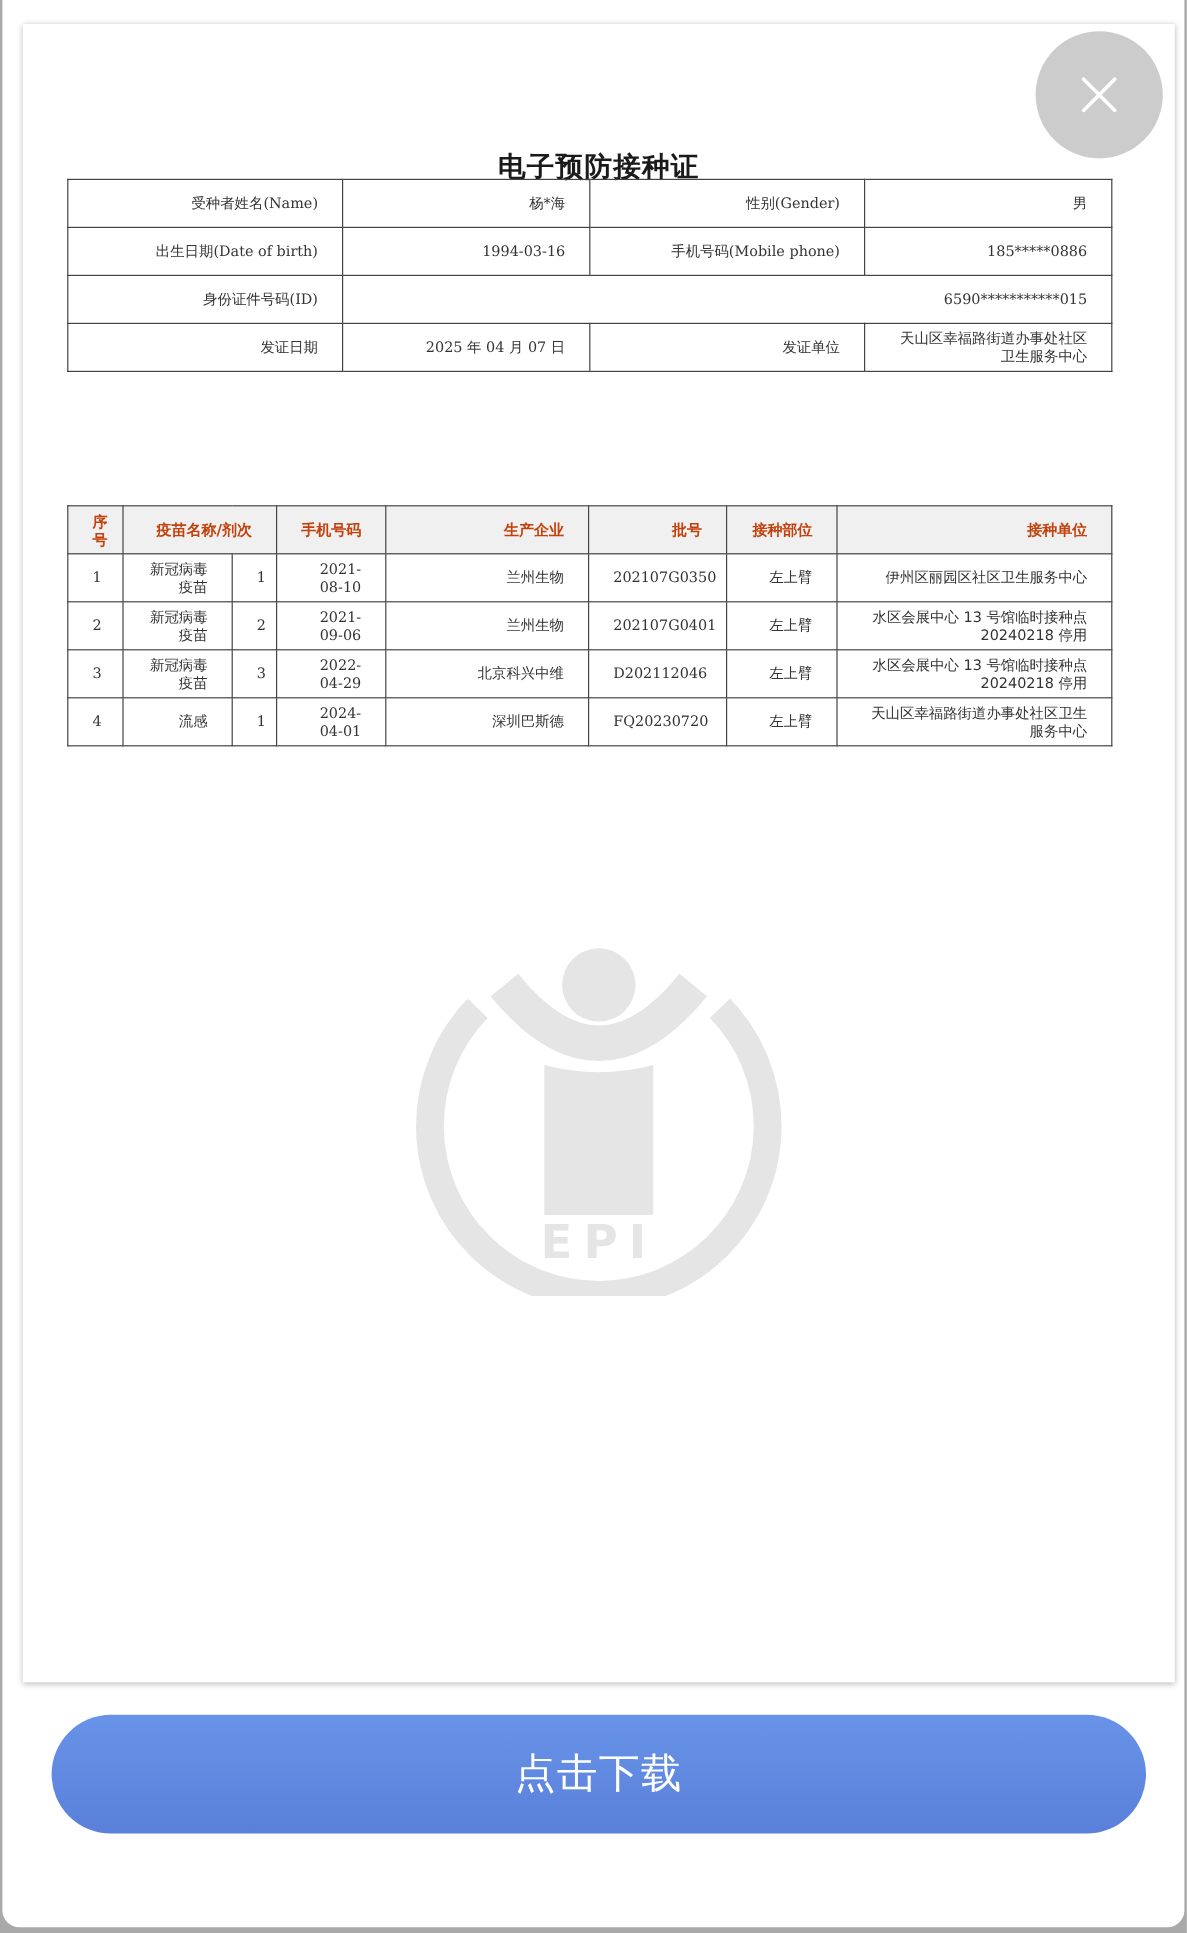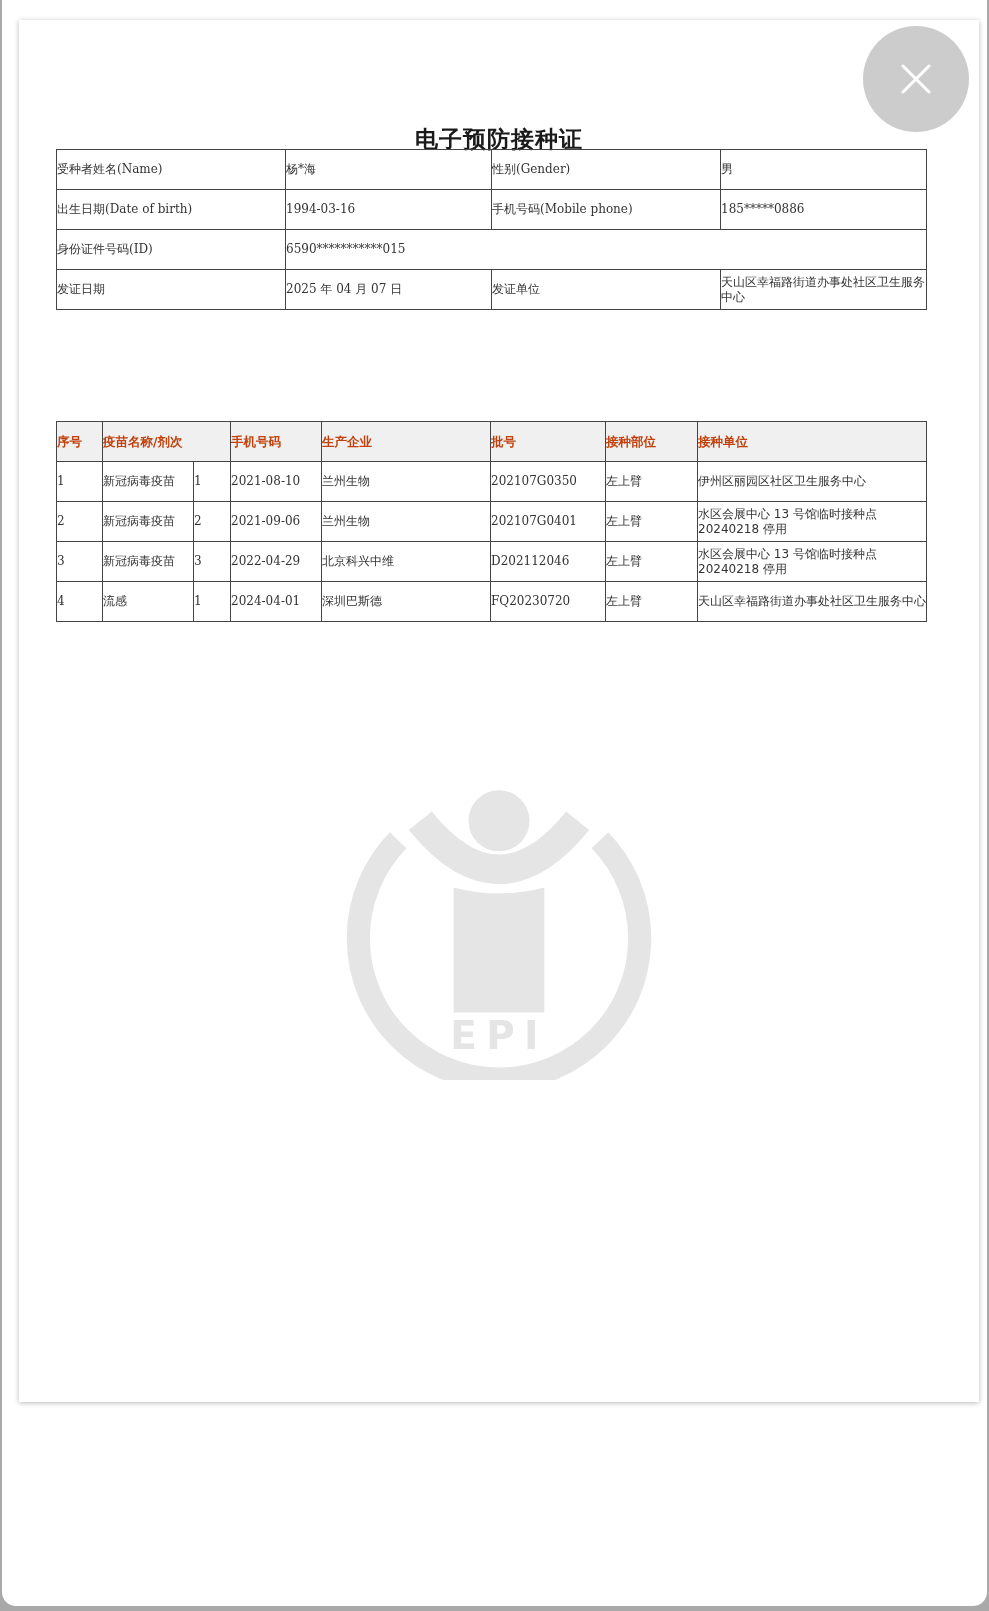--- a/index.html
+++ b/index.html
@@ -59,24 +59,24 @@
       color: #1a1a1a;
       letter-spacing: 1px;
     }
     table {
       border-collapse: collapse;
       position: absolute;
       table-layout: fixed;
     }
     td, th {
       border: 1.5px solid #444444;
-      text-align: left;
+      text-align: right;
       vertical-align: middle;
       color: #333333;
-      padding: 0 0;
+      padding: 0 20px;
       font-size: 12px;
       line-height: 15px;
       font-weight: normal;
     }
     .info-table {
       left: 37px;
       top: 129px;
       width: 870px;
     }
     .info-table td {
@@ -251,14 +251,15 @@
 
       <circle cx="175" cy="70" r="33" fill="#e5e5e5"></circle>
 
       <path d="M 126 142 Q 175 155 224 142 L 224 277 L 126 277 Z" fill="#e5e5e5"></path>
 
       <text x="175" y="316" text-anchor="middle" font-family="DejaVu Sans, sans-serif" font-size="42" font-weight="bold" fill="#e5e5e5" letter-spacing="10">EPI</text>
     </svg>
 
   </div>
 
+  <div class="download-btn">点击下载</div>
 
 </div>
 
 </body></html>

